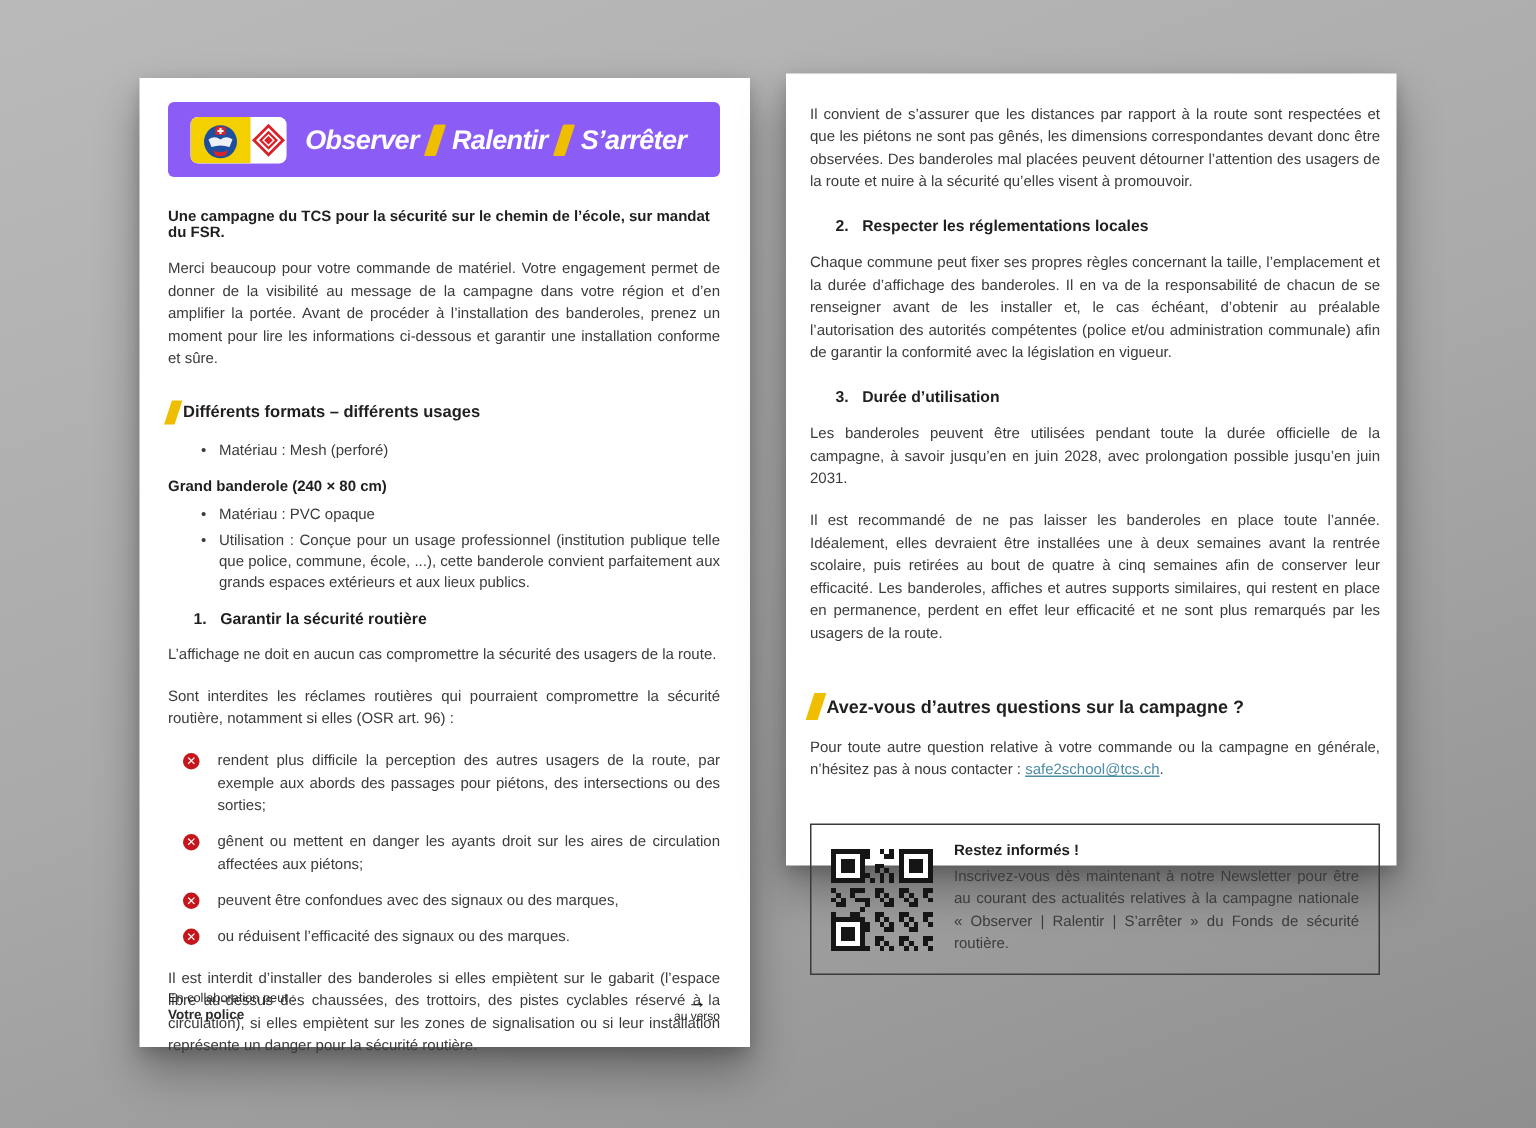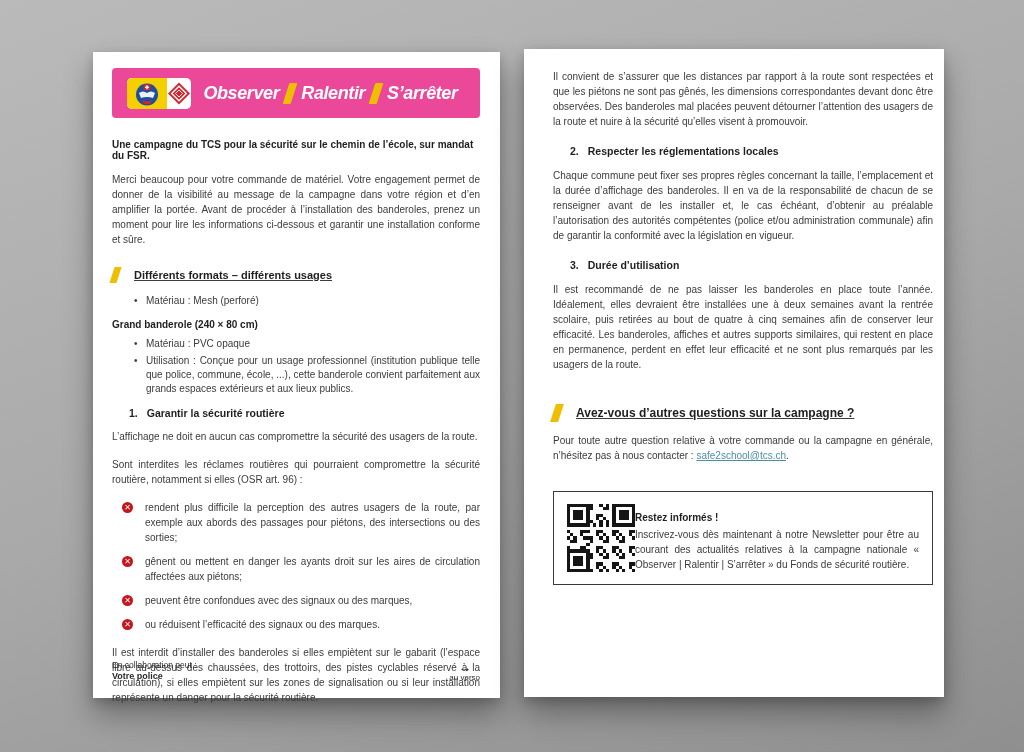--- a/index.html
+++ b/index.html
@@ -7,47 +7,47 @@
     width:1024px;height:752px;position:relative;overflow:hidden;
     background:linear-gradient(160deg,#bababa 0%,#a9a9a9 50%,#8f8f8f 100%);
     font-family:"Liberation Sans","DejaVu Sans",sans-serif;
     color:#3b3b3b;
   }
   .page{
     position:absolute;width:407px;background:#ffffff;
     box-shadow:0 16px 28px rgba(0,0,0,.33),0 4px 10px rgba(0,0,0,.18);
   }
   #page1{left:93px;top:52px;height:646px;}
-  #page2{left:524px;top:49px;height:648px;padding-left:13px;}
+  #page2{left:524px;top:49px;height:528px;}
   .inner1{padding:16px 20px 0 19px;position:relative;}
   .inner2{padding:20px 11px 0 16px;position:relative;}
 
   
   .banner{
-    height:50px;background:#ec4899;border-radius:4px;
+    height:50px;background:#8b5cf6;border-radius:4px;
     display:flex;align-items:center;margin-bottom:21px;
   }
   .logo-plate{
     width:64px;height:31px;margin-left:15px;border-radius:5px;
     overflow:hidden;background:#fff;flex:none;
   }
   .banner-title{
     flex:1;display:flex;align-items:center;justify-content:center;gap:7px;
     color:#fff;font-weight:bold;font-style:italic;font-size:18px;
     letter-spacing:-.4px;padding-right:10px;
   }
   .slash-big{
     display:inline-block;width:8px;height:21px;background:#efbe00;
     transform:skewX(-18deg);border-radius:1px;flex:none;
   }
 
   
   .lead{font-size:10px;font-weight:bold;color:#1f1f1f;margin:16px 0 11px;}
   p.body{font-size:10px;line-height:15px;text-align:justify;margin:0 0 13px;}
-  .sec{display:flex;align-items:center;gap:15px;margin:20px 0 11px;text-decoration:underline;}
+  .sec{display:flex;align-items:center;gap:3px;margin:20px 0 11px;}
   .slash-sm{width:7px;height:16px;background:#efbe00;transform:skewX(-18deg);flex:none;}
   .sec-title{font-size:11px;font-weight:bold;color:#1f1f1f;}
   .step{display:flex;gap:9px;margin:0 0 10px 17px;font-size:10.5px;font-weight:bold;color:#1f1f1f;}
   .grp-head{font-size:10px;font-weight:bold;color:#1f1f1f;margin:0 0 7px;}
   ul.dots{margin:0 0 11px;padding:0 0 0 22px;list-style:none;}
   ul.dots li{
     font-size:10px;line-height:14px;text-align:justify;margin-bottom:3px;position:relative;padding-left:12px;
   }
   ul.dots li::before{content:"•";position:absolute;left:0;top:0;}
   .xrow{display:flex;gap:12px;margin:0 0 9px 10px;}
@@ -67,21 +67,21 @@
   .collab .bold{font-weight:bold;font-size:9px;}
   .verso{text-align:center;font-size:8px;color:#2a2a2a;}
   .verso .arr{display:block;font-size:13px;line-height:11px;font-weight:bold;color:#111;}
 
   
   .sec2{margin-top:32px;}
   .sec2 .sec-title{font-size:12px;}
   .contact-link{color:#4e8da6;}
   .news-box{
     border:1.5px solid #3a3a3a;margin-top:28px;padding:12px 13px;
-    display:flex;gap:0;align-items:flex-end;
+    display:flex;gap:14px;align-items:center;
   }
   .qr{width:68px;height:68px;flex:none;}
   .news-text{flex:1;}
   .news-title{font-size:10px;font-weight:bold;color:#1f1f1f;margin:0 0 4px;}
   .news-body{font-size:10px;line-height:15px;text-align:justify;margin:0;}
 </style>
 </head>
 <body>
 
 <div class="page" id="page1">
@@ -183,20 +183,21 @@
       <span>Respecter les réglementations locales</span>
     </div>
 
     <p class="body" style="margin-bottom:16px">Chaque commune peut fixer ses propres règles concernant la taille, l’emplacement et la durée d’affichage des banderoles. Il en va de la responsabilité de chacun de se renseigner avant de les installer et, le cas échéant, d’obtenir au préalable l’autorisation des autorités compétentes (police et/ou administration communale) afin de garantir la conformité avec la législation en vigueur.</p>
 
     <div class="step" style="margin:0 0 11px 17px">
       <span>3.</span>
       <span>Durée d’utilisation</span>
     </div>
 
+    <p class="body">Les banderoles peuvent être utilisées pendant toute la durée officielle de la campagne, à savoir jusqu’en en juin 2028, avec prolongation possible jusqu’en juin 2031.</p>
     <p class="body">Il est recommandé de ne pas laisser les banderoles en place toute l’année. Idéalement, elles devraient être installées une à deux semaines avant la rentrée scolaire, puis retirées au bout de quatre à cinq semaines afin de conserver leur efficacité. Les banderoles, affiches et autres supports similaires, qui restent en place en permanence, perdent en effet leur efficacité et ne sont plus remarqués par les usagers de la route.</p>
 
     <div class="sec sec2">
       <span class="slash-sm" style="height:18px;width:8px"></span>
       <span class="sec-title">Avez-vous d’autres questions sur la campagne ?</span>
     </div>
 
     <p class="body"><span>Pour toute autre question relative à votre commande ou la campagne en générale, n’hésitez pas à nous contacter : </span><a class="contact-link" href="#">safe2school@tcs.ch</a><span>.</span></p>
 
     <div class="news-box">

